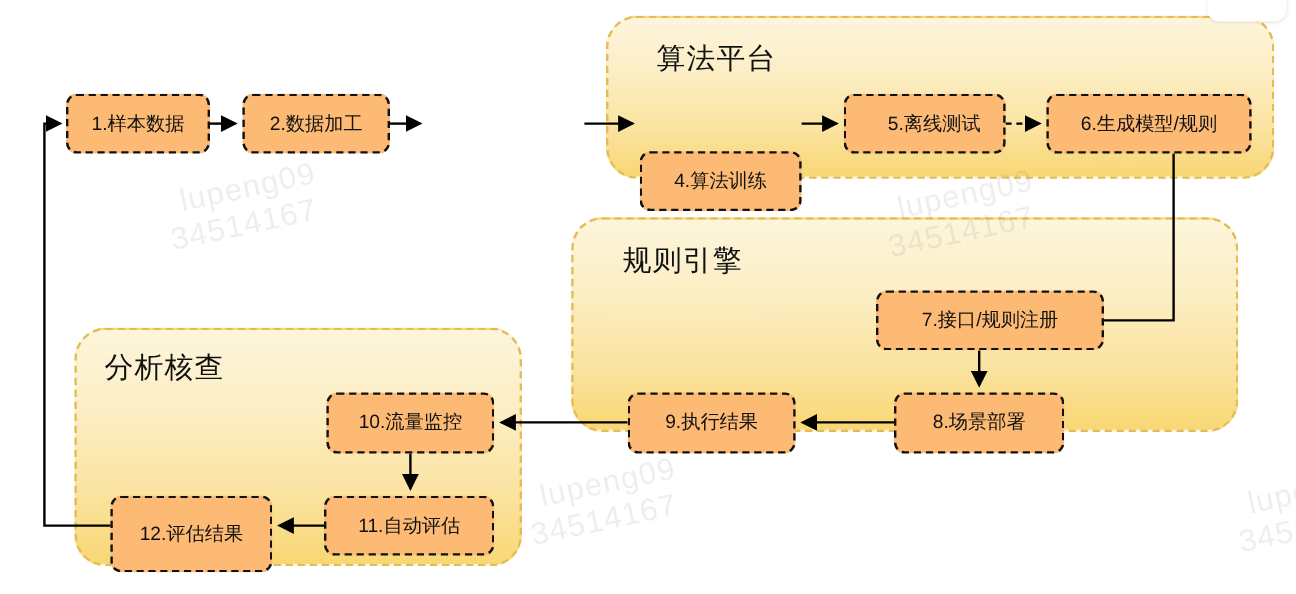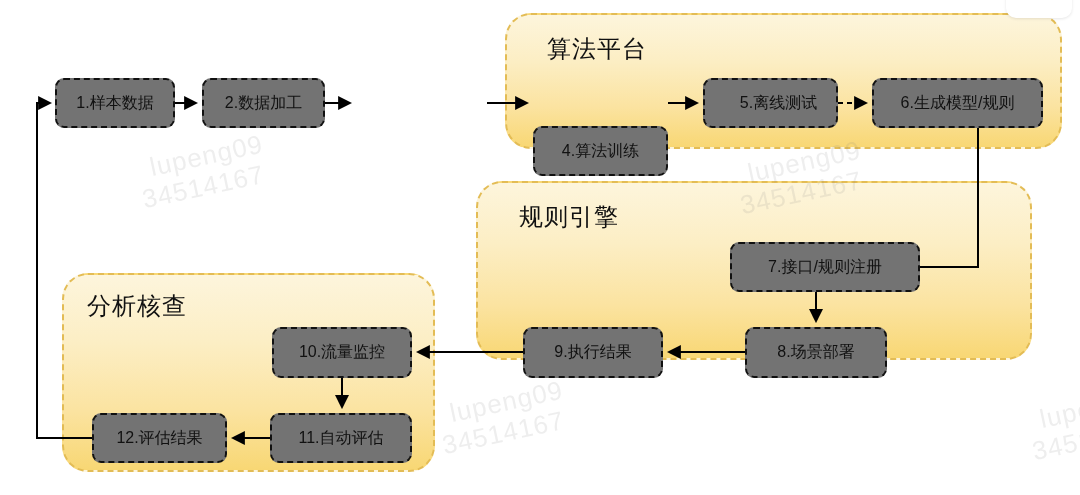--- a/index.html
+++ b/index.html
@@ -20,21 +20,21 @@
   .region-label{
     position:absolute;
     font-size:24px;
     font-weight:400;
     color:#111;
     letter-spacing:1px;
     white-space:nowrap;
   }
   .node{
     position:absolute;
-    background:#737373;
+    background:#fdba74;
     border:2px dashed #111111;
     border-radius:9px;
     box-sizing:border-box;
     display:flex;
     align-items:center;
     justify-content:center;
     font-size:16px;
     font-weight:500;
     color:#111;
     white-space:nowrap;
@@ -123,15 +123,15 @@
   <div class="node" style="left:55px;top:78px;width:120px;height:50px;">1.样本数据</div>
   <div class="node" style="left:202px;top:78px;width:123px;height:50px;">2.数据加工</div>
   <div class="node" style="left:533px;top:78px;width:135px;height:50px;margin-top:48px;">4.算法训练</div>
   <div class="node" style="left:703px;top:78px;width:135px;height:50px;padding-left:16px;">5.离线测试</div>
   <div class="node" style="left:872px;top:78px;width:171px;height:50px;">6.生成模型/规则</div>
   <div class="node" style="left:730px;top:242px;width:190px;height:50px;">7.接口/规则注册</div>
   <div class="node" style="left:745px;top:327px;width:142px;height:51px;">8.场景部署</div>
   <div class="node" style="left:523px;top:327px;width:140px;height:51px;">9.执行结果</div>
   <div class="node" style="left:272px;top:327px;width:140px;height:51px;text-align:right;">10.流量监控</div>
   <div class="node" style="left:270px;top:413px;width:142px;height:50px;">11.自动评估</div>
-  <div class="node" style="left:92px;top:413px;width:135px;height:50px;">12.评估结果</div>
+  <div class="node" style="left:92px;top:413px;width:135px;height:64px;">12.评估结果</div>
 
 </div>
 
 </body></html>

